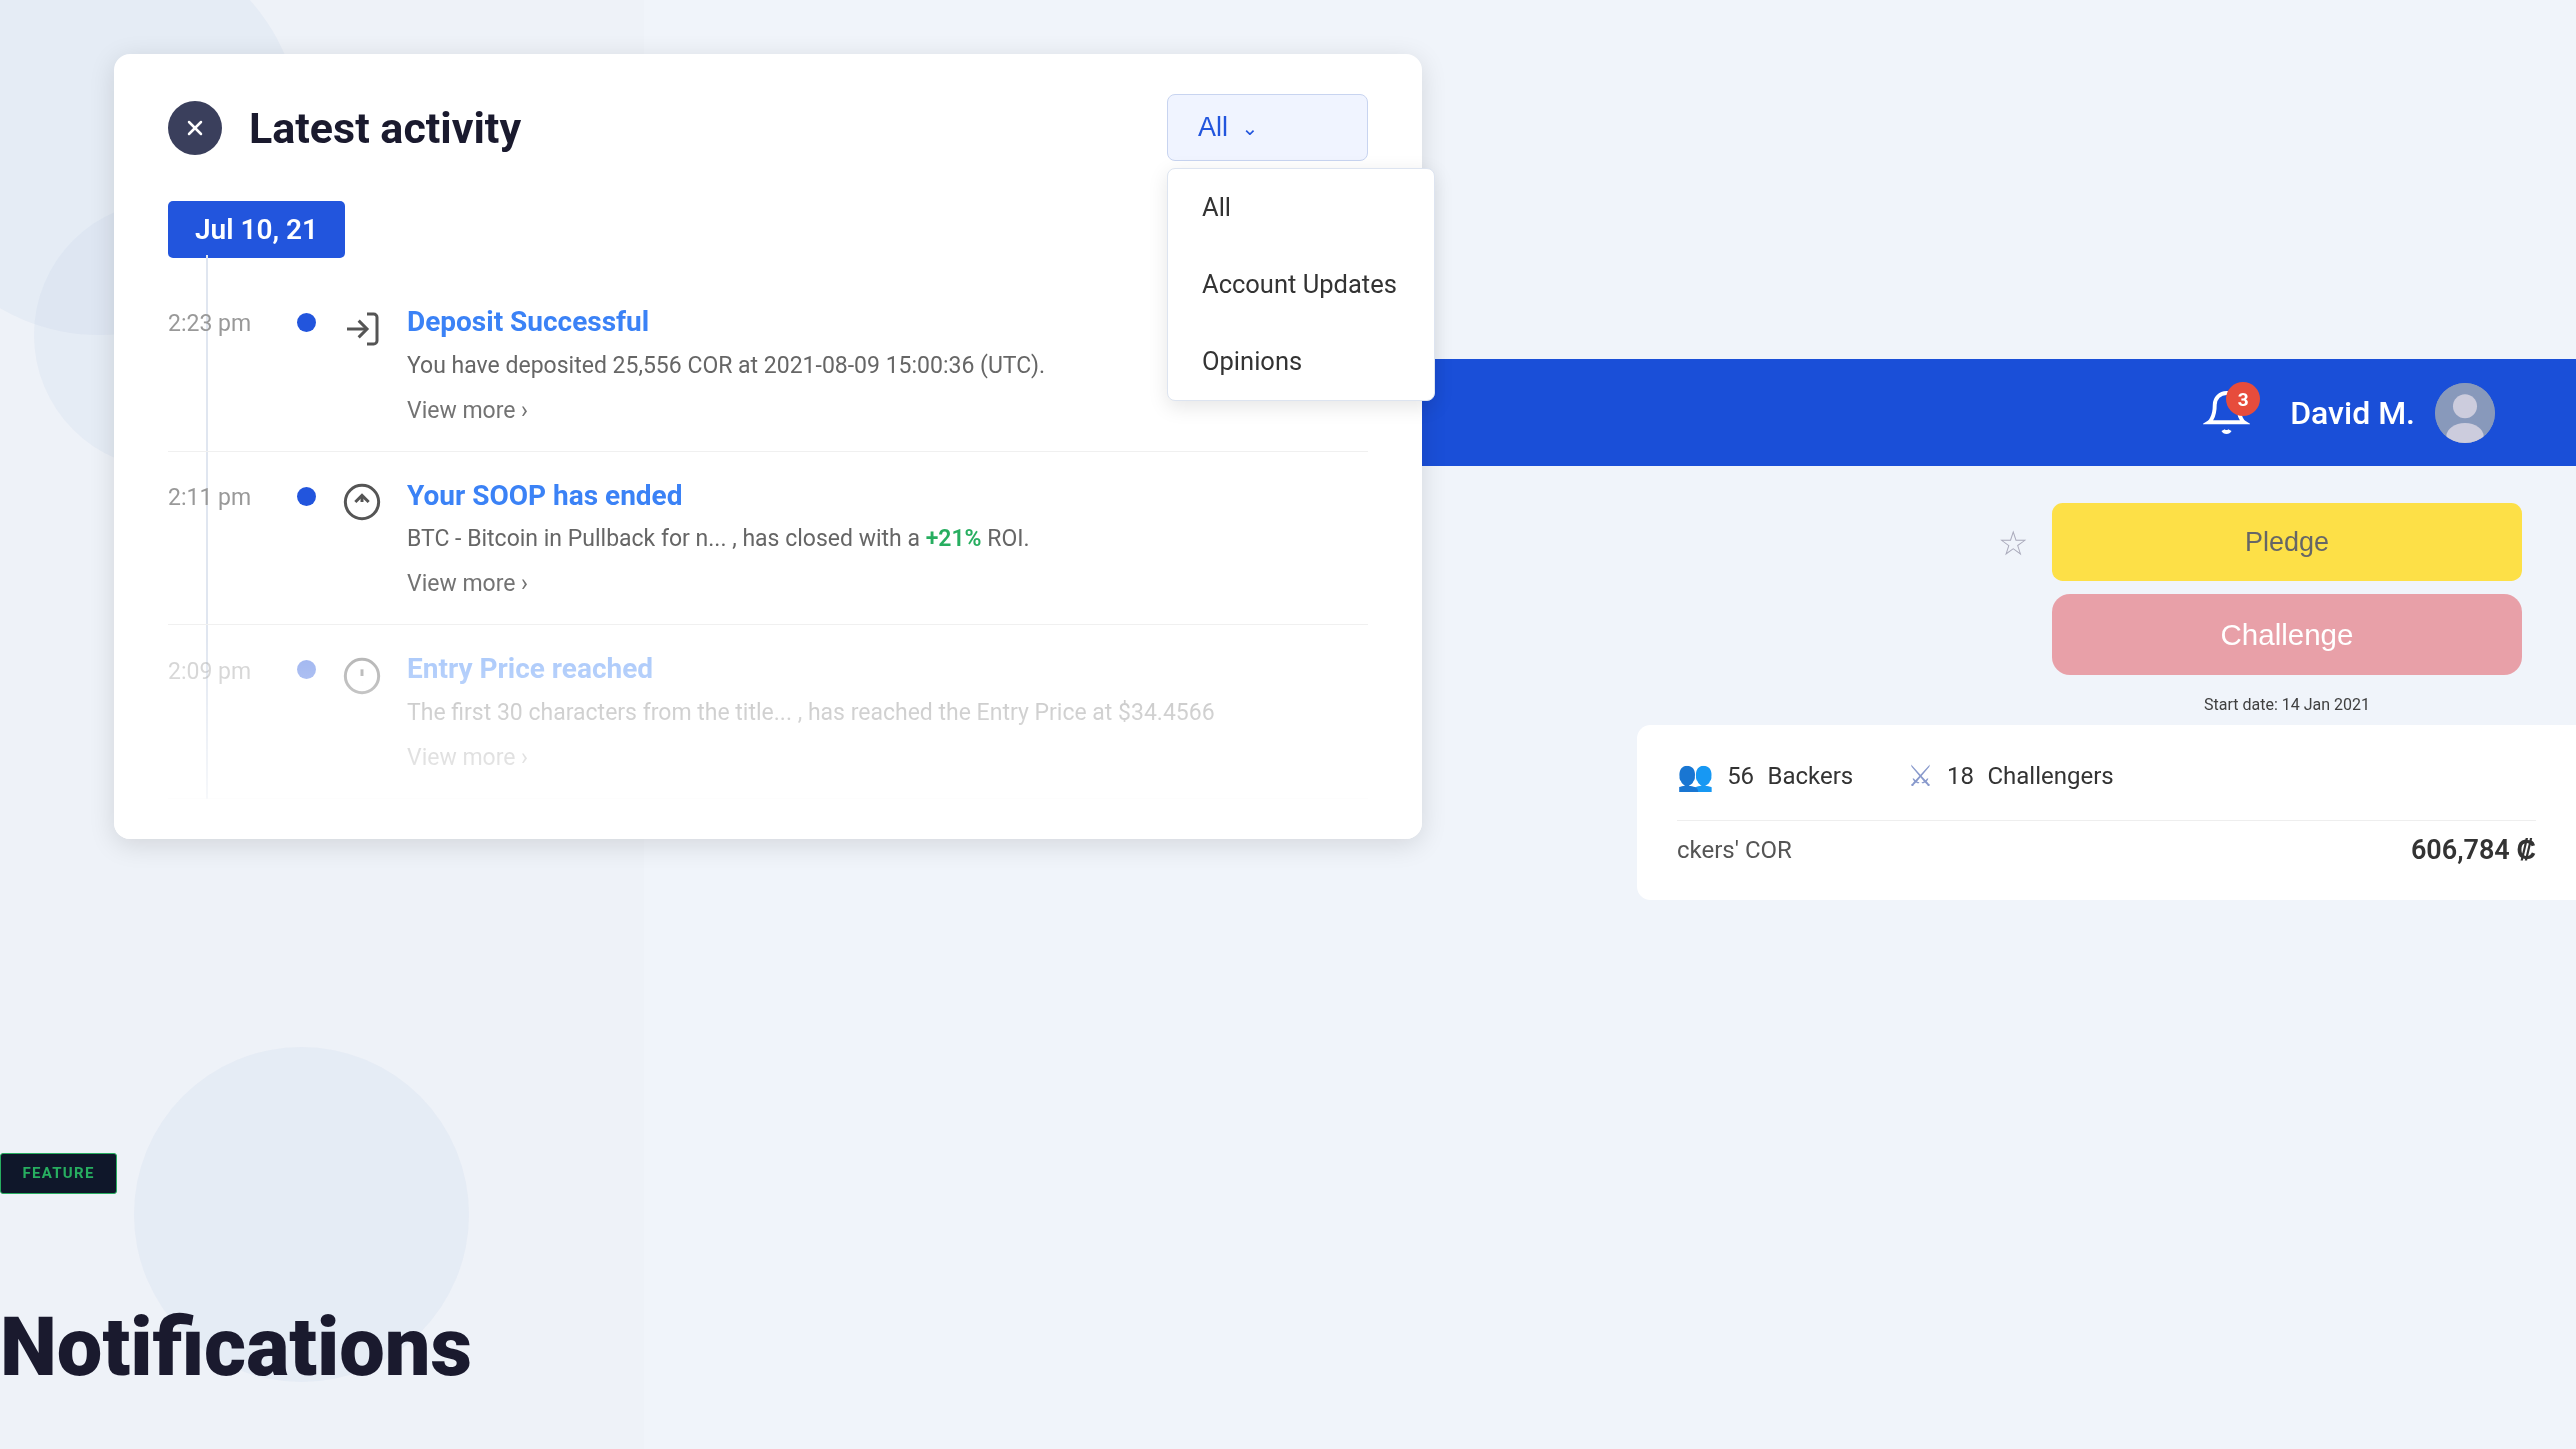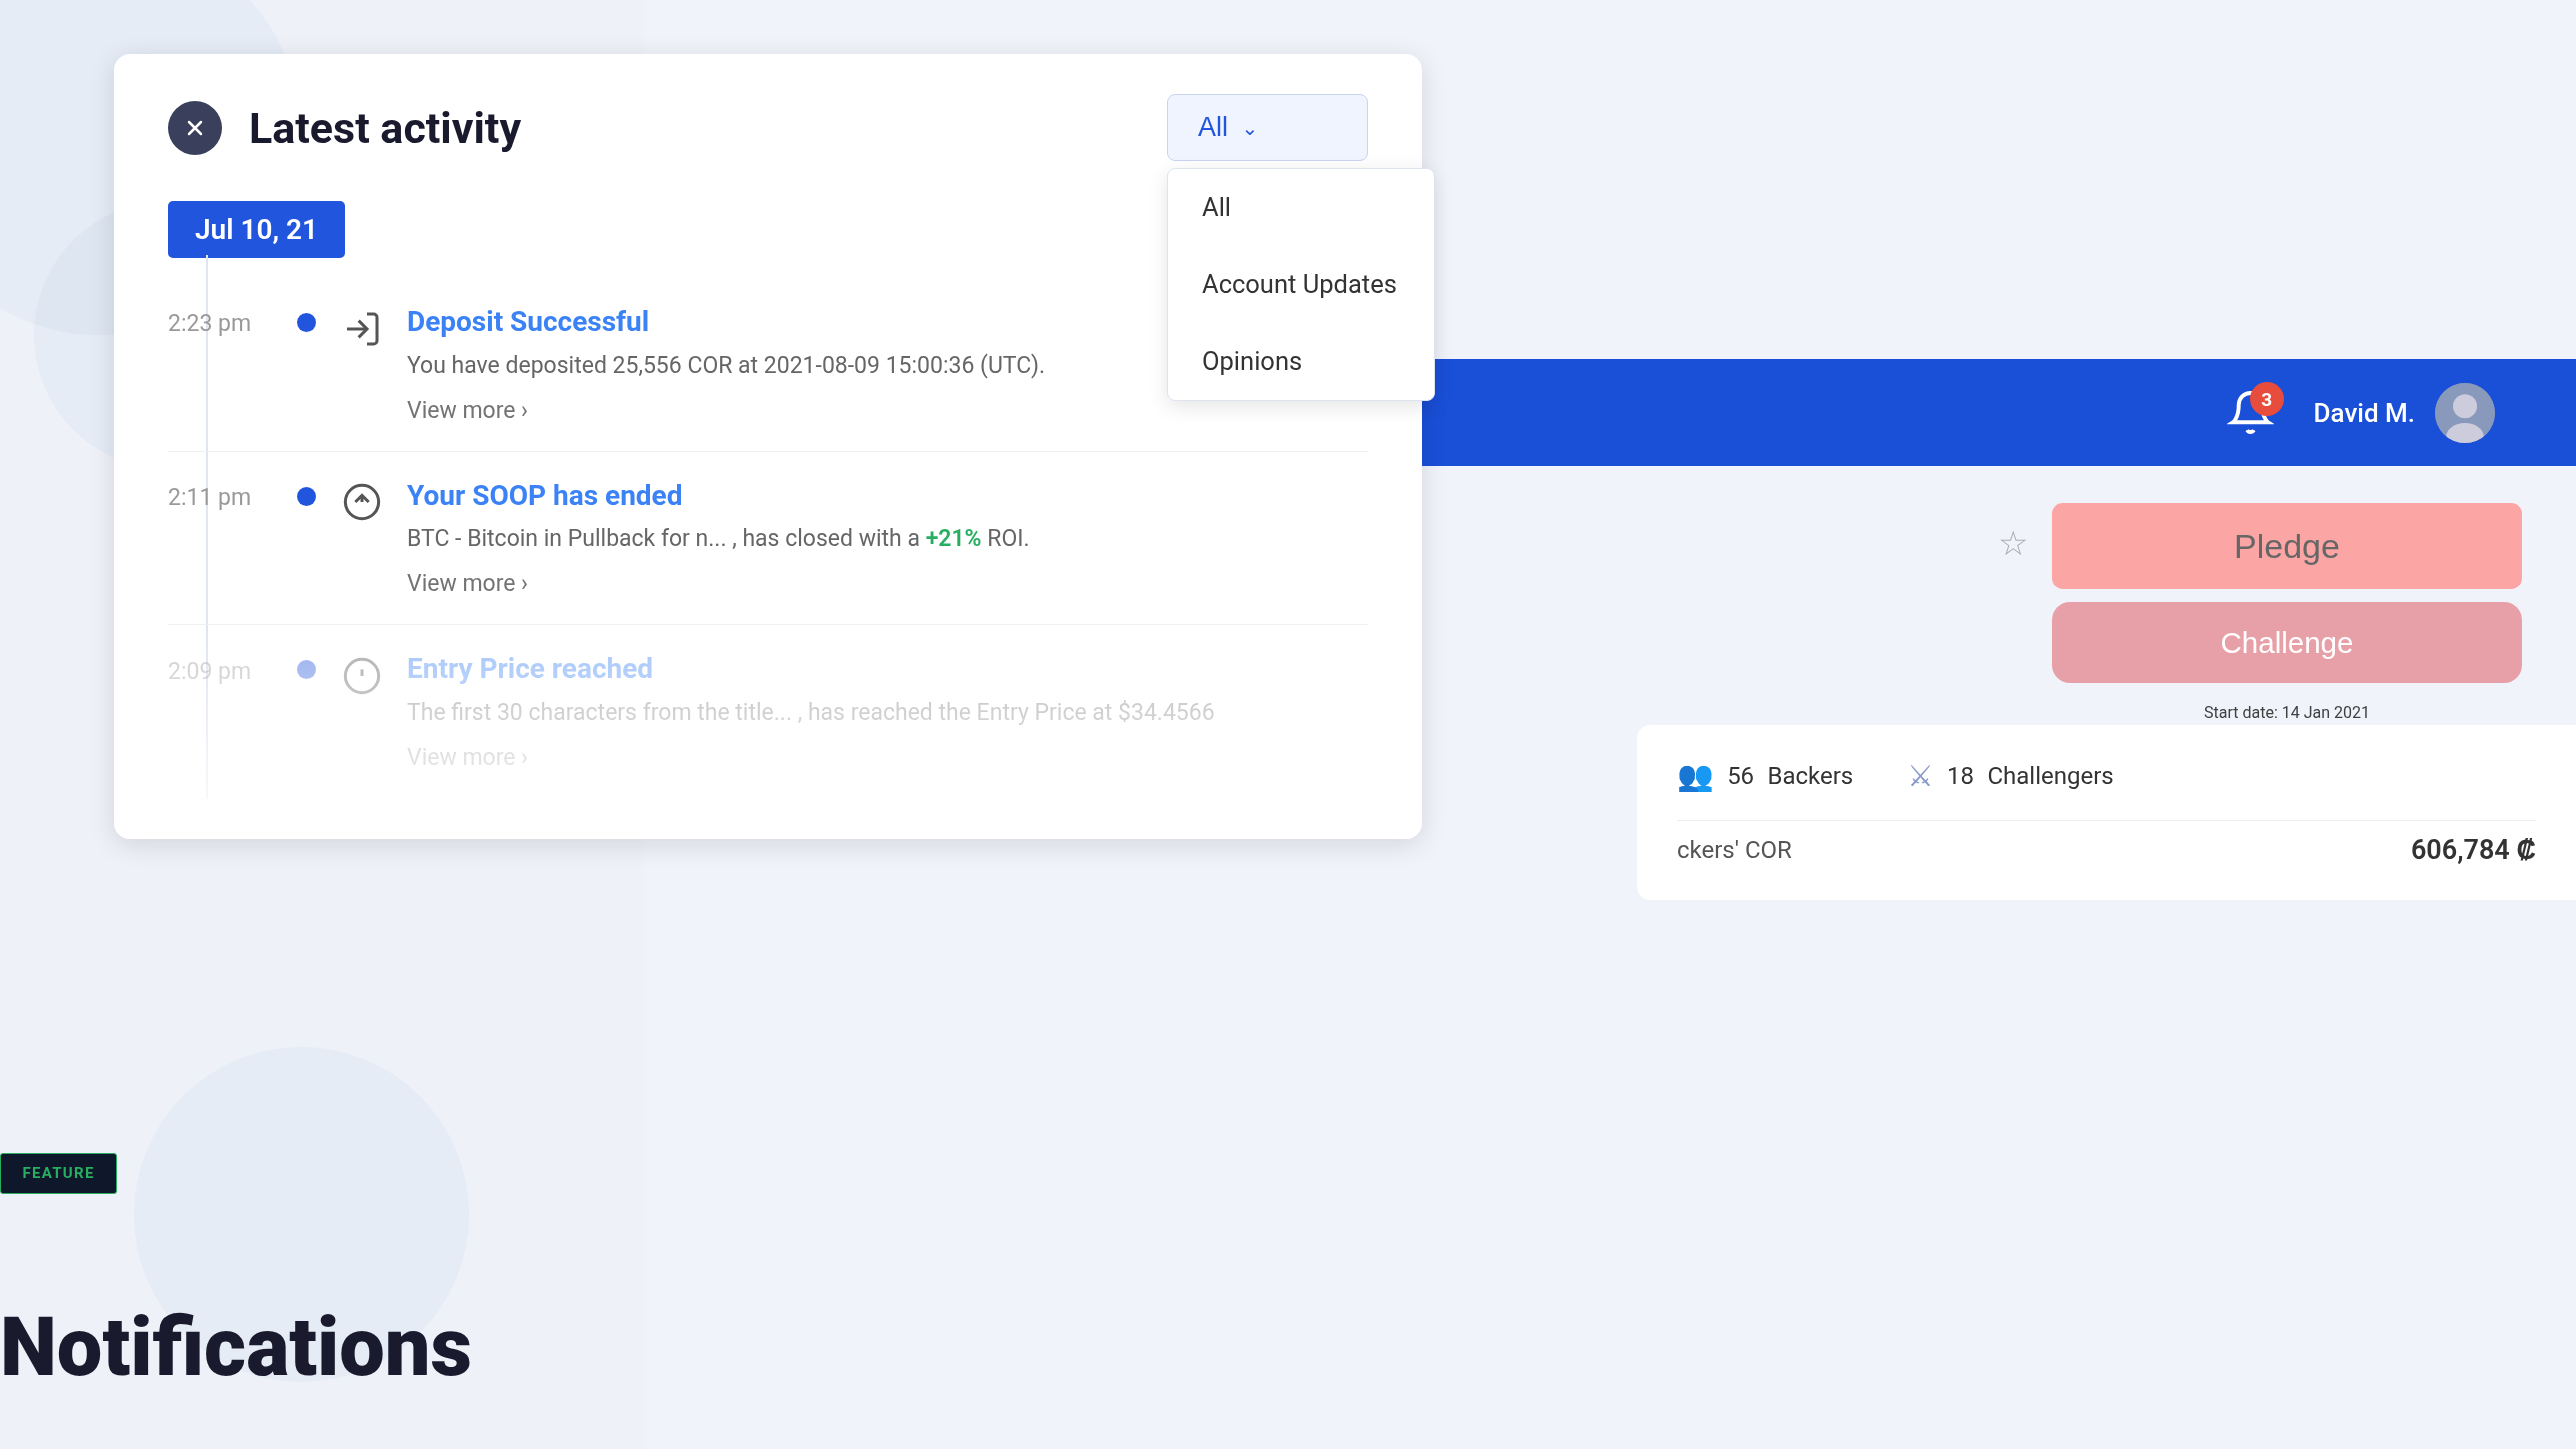--- a/index.html
+++ b/index.html
@@ -73,21 +73,21 @@
     }
 
     .user-info {
       display: flex;
       align-items: center;
       gap: 20px;
       color: white;
     }
 
     .user-name {
-      font-size: 26px;
+      font-size: 32px;
       font-weight: 500;
       color: white;
     }
 
     .user-avatar {
       width: 60px;
       height: 60px;
       border-radius: 50%;
       background: #8899bb;
       overflow: hidden;
@@ -112,24 +112,24 @@
       top: 20px;
       width: 40px;
       height: 40px;
       color: #aab;
       font-size: 34px;
     }
 
     .pledge-btn {
       width: 100%;
       padding: 23.5px 0;
-      background: #fca5a5;
+      background: #fde047;
       border: none;
       border-radius: 10.7px;
-      font-size: 34px;
+      font-size: 27px;
       color: #666;
       cursor: pointer;
       margin-bottom: 13.4px;
     }
 
     .challenge-btn {
       width: 100%;
       padding: 23.5px 0;
       background: #e8a0a8;
       border: none;

